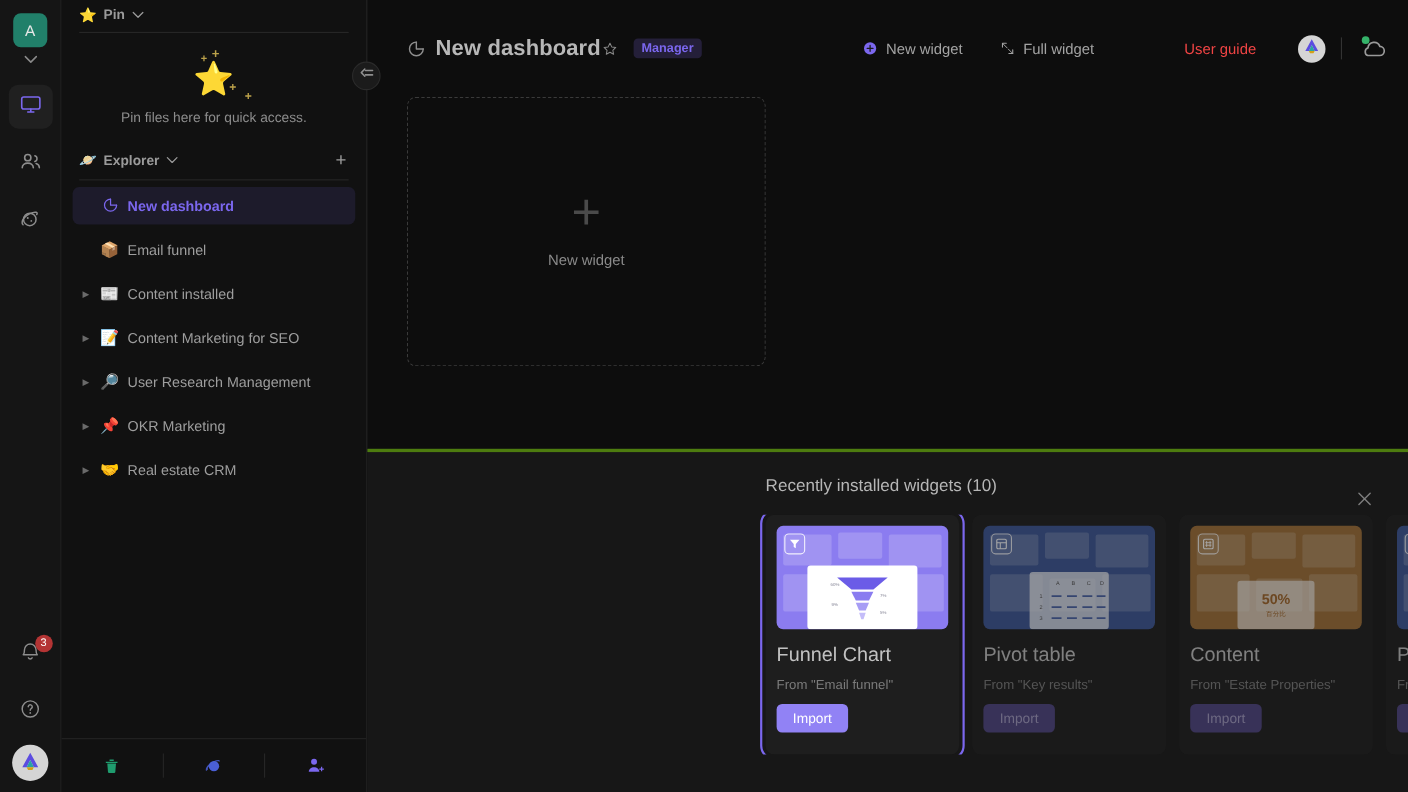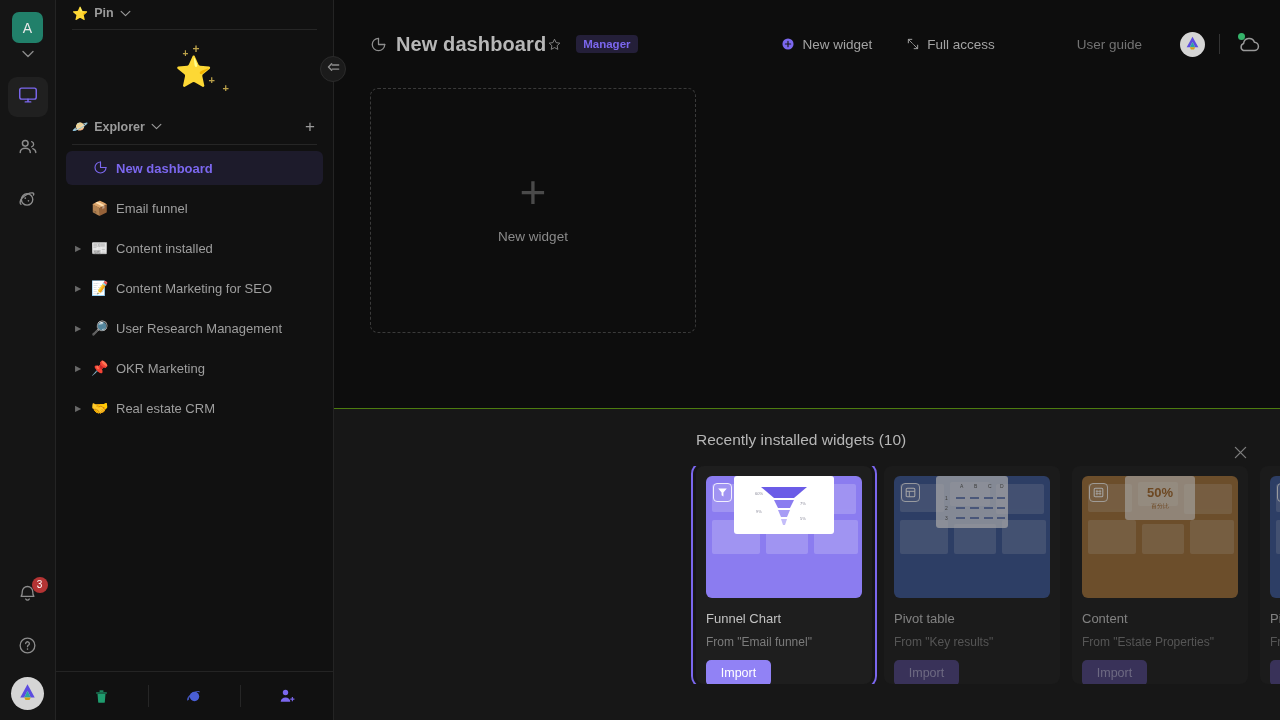--- a/index.html
+++ b/index.html
@@ -143,21 +143,21 @@
   .dash-star { color: #8a8a8a; font-size: 14px; margin-left: 1px; cursor: pointer; display:flex;}
   .role-badge {
     margin-left: 14px; background: #241f39; color: #7b67ee;
     font-size: 11.5px; padding: 3px 7px; border-radius: 4px; font-weight: bold;
   }
   .head-right { margin-left: auto; display: flex; align-items: center; }
   .head-act {
     display: flex; align-items: center; gap: 7px;
     font-size: 13.5px; color: #a3a3a3; cursor: pointer; margin-left: 34px;
   }
-  .head-act.link { color: #737373; padding-left: 48px; }
+  .head-act.link { color: #ef4444; padding-left: 48px; }
   .head-divider { width: 1px; height: 20px; background: #333; margin: 0 14px; }
   .head-avatar {
     width: 25px; height: 25px; border-radius: 50%; background: #d5d5d5;
     display:flex; align-items:center; justify-content:center; margin-left: 38px; cursor:pointer;
   }
   .head-cloud { margin-left: 2px; cursor: pointer; position: relative; display:flex; }
   .cloud-dot { position:absolute; left:2px; top:-1px; width:7px; height:7px; border-radius:50%; background:#35b36a;}
 
   .dash-body { flex: 1; padding: 0 0 0 36px; position: relative; }
   .new-widget-card {
@@ -165,21 +165,21 @@
     border: 1px dashed #3a3a3a; border-radius: 8px;
     display: flex; flex-direction: column; align-items: center; justify-content: center;
     cursor: pointer; gap: 22px;
   }
   .nw-plus { color: #4a4a4a; font-size: 46px; line-height: 30px; font-weight: 300; }
   .nw-label { color: #8a8a8a; font-size: 13.5px; }
 
   
   .widget-panel {
     height: 312px; background: #171717;
-    border-top: 1px solid #4d7c0f;
+    border-top: 3px solid #4d7c0f;
     padding: 22px 0 0 0; position: relative;
   }
   .wp-title { font-size: 15.5px; color: #b6b6b6; padding-left: 362px; }
   .wp-sub { display: flex; align-items: center; gap: 9px; padding-left: 362px; margin-top: 10px; font-size: 12.5px; }
   .wp-sub .imp { color: #8d8d8d; }
   .wp-sub .more { color: #7b67ee; cursor: pointer; display:flex; align-items:center; gap:4px;}
   .wp-close {
     position: absolute; right: 28px; top: 32px;
     width: 24px; height: 24px; display: flex; align-items: center; justify-content: center;
     color: #7e7e7e; cursor: pointer; font-size: 15px;
@@ -193,38 +193,38 @@
     flex: 0 0 176px; width: 176px; height: 218px;
     background: #1e1e1e; border-radius: 8px; padding: 10px;
     cursor: pointer; position: relative;
   }
   .card.highlight {
     outline: 2px solid #7b67ee; outline-offset: 3px;
     border-radius: 8px;
   }
   .card.dim { opacity: .62; }
   .thumb {
-    width: 100%; height: 122px; border-radius: 6px;
+    width: 100%; height: 94px; border-radius: 6px;
     position: relative; overflow: hidden;
-    display:flex; align-items:flex-start; justify-content:center;
+    display:flex; align-items:flex-end; justify-content:center;
   }
   .thumb-badge {
     position: absolute; left: 7px; top: 7px;
     width: 19px; height: 19px; border-radius: 4px;
     border: 1.4px solid rgba(255,255,255,.85);
     display: flex; align-items: center; justify-content: center;
     color: #fff;
   }
   .thumb-bg-grid {
     position: absolute; inset: 0; opacity: .18;
   }
   .thumb-bg-grid i {
     position: absolute; background: #fff; border-radius: 2px;
   }
-  .card-name { font-size: 13px; color: #c2c2c2; margin-top: 13px; }
+  .card-name { font-size: 18px; color: #c2c2c2; margin-top: 13px; }
   .card-from { font-size: 12px; color: #7b7b7b; margin-top: 9px; white-space: nowrap; }
   .import-btn {
     margin-top: 11px; height: 26px; width: 65px; border-radius: 5px;
     background: #4e4482; color: #a39cc4;
     font-size: 12.5px; display: flex; align-items: center; justify-content: center;
     border: none; cursor: pointer; font-family: "Liberation Sans", sans-serif;
   }
   .card.highlight .import-btn { background: #9182f5; color: #fff; }
 
   
@@ -328,20 +328,21 @@
     <div class="divider"></div>
 
     <div class="pin-empty">
       <div class="pin-star">
         <span class="big">⭐</span>
         <span class="p p1">+</span>
         <span class="p p2">+</span>
         <span class="p p3">+</span>
         <span class="p p4">+</span>
       </div>
+      <div class="pin-txt">Pin files here for quick access.</div>
     </div>
 
     <div class="section-head" style="padding-top:10px;">
       <span class="section-ico">🪐</span>
       <span class="section-name">Explorer</span>
       <span style="color:#9b9b9b;display:flex">
         <svg width="11" height="7" viewBox="0 0 12 8" fill="none">
             <path d="M1 1.5L6 6.5L11 1.5" stroke="currentColor" stroke-width="1.3" stroke-linecap="round" stroke-linejoin="round"></path>
           </svg>
       </span>
@@ -467,21 +468,21 @@
           <span>New widget</span>
         </div>
         <div class="head-act">
           <span style="display:flex">
             <svg width="14" height="14" viewBox="0 0 24 24" fill="none">
                 <path d="M10 4H4v6" stroke="currentColor" stroke-width="1.7" stroke-linecap="round" stroke-linejoin="round"></path>
                 <path d="M14 20h6v-6" stroke="currentColor" stroke-width="1.7" stroke-linecap="round" stroke-linejoin="round"></path>
                 <path d="M4 4l7 7M20 20l-7-7" stroke="currentColor" stroke-width="1.5" stroke-linecap="round"></path>
               </svg>
           </span>
-          <span>Full access</span>
+          <span>Full widget</span>
         </div>
         <div class="head-act link">
           <span>User guide</span>
         </div>
 
         <div class="head-avatar">
           <span>
             <svg width="17" height="17" viewBox="0 0 32 32">
                 <path d="M16 5 L27 25 L21 25 L16 15 L11 25 L5 25 Z" fill="#5c4ce0"></path>
                 <path d="M16 15 L21 25 L11 25 Z" fill="#2aa3a3"></path>

